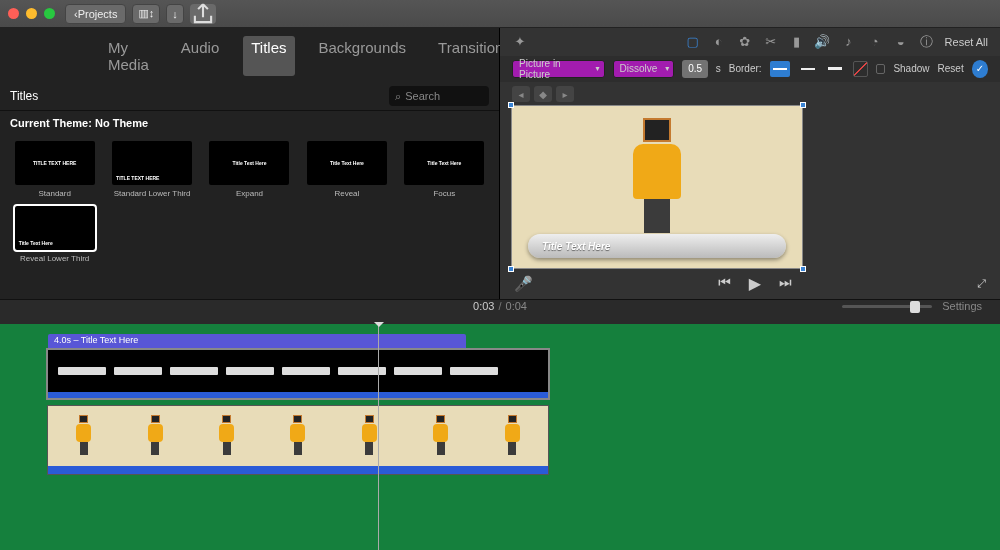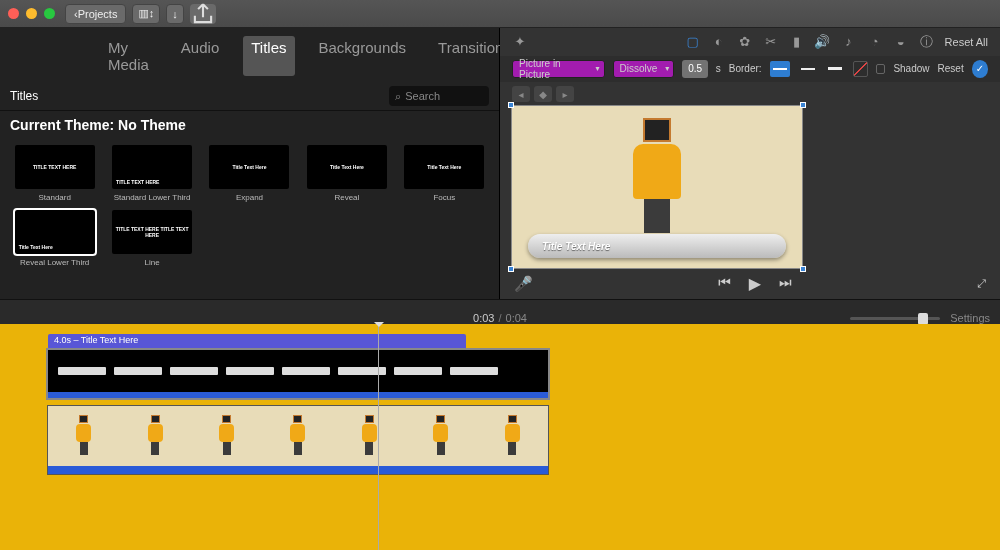--- a/index.html
+++ b/index.html
@@ -14,21 +14,21 @@
 .share-btn{width:26px;height:20px;background:#6a6a6a;border-radius:4px;display:flex;align-items:center;justify-content:center}
 
 .main-row{display:flex;height:272px;border-bottom:1px solid #111}
 .left-pane{width:500px;background:#222;display:flex;flex-direction:column;border-right:1px solid #000}
 .tabs{display:flex;gap:16px;padding:8px 24px 6px 100px;font-size:15px}
 .tab{color:#999;cursor:pointer;padding:3px 8px;border-radius:3px}
 .tab.active{background:#555;color:#fff}
 .section-header{display:flex;align-items:center;padding:4px 10px;border-bottom:1px solid #111}
 .section-title{color:#fff;font-size:12px;font-weight:500}
 .search-box{margin-left:auto;background:#111;border-radius:4px;height:20px;width:100px;display:flex;align-items:center;padding:0 6px;color:#888}
-.theme-label{padding:6px 10px;font-size:14px;font-weight:600;color:#fff}
+.theme-label{padding:6px 10px;font-size:11px;font-weight:600;color:#fff}
 .title-grid{display:grid;grid-template-columns:repeat(5,1fr);gap:8px;padding:6px 10px;overflow:hidden}
 .title-cell{display:flex;flex-direction:column;align-items:center;gap:4px}
 .title-thumb{width:80px;height:44px;background:#000;border-radius:2px;display:flex;align-items:center;justify-content:center;color:#fff;font-size:5px;font-weight:bold;text-align:center;padding:2px}
 .title-thumb.selected{outline:2px solid #fff}
 .title-thumb.bl{align-items:flex-end;justify-content:flex-start;padding:4px}
 .title-thumb.bc{align-items:flex-end;justify-content:center;padding:4px}
 .title-name{font-size:8px;color:#bbb;text-align:center}
 
 .right-pane{flex:1;background:#333;display:flex;flex-direction:column}
 .tool-row{height:30px;display:flex;align-items:center;gap:10px;padding:0 12px;color:#999}
@@ -55,26 +55,26 @@
 .man-head{width:28px;height:24px;background:#222;margin:0 auto;border:2px solid #c47a2f}
 .man-body{width:48px;height:55px;background:#f0a917;border-radius:10px 10px 4px 4px;margin:2px auto 0}
 .man-legs{width:26px;height:34px;background:#3b3b3b;margin:0 auto}
 .title-banner{position:absolute;bottom:10px;left:16px;right:16px;height:24px;background:linear-gradient(#eee,#bbb);border-radius:12px;box-shadow:0 2px 4px rgba(0,0,0,0.4);display:flex;align-items:center;padding:0 14px}
 .title-banner-text{color:#fff;text-shadow:0 1px 1px rgba(0,0,0,0.5);font-size:10px;font-weight:600;font-style:italic}
 
 .controls-row{display:flex;align-items:center;padding:6px 14px;gap:12px;color:#ccc}
 .controls-center{flex:1;display:flex;justify-content:center;gap:18px;font-size:14px}
 .mic{font-size:15px}
 
-.time-row{height:24px;background:#2a2a2a;display:flex;align-items:flex-end;justify-content:center;font-size:11px;color:#ccc;position:relative}
-.tr-right{position:absolute;right:10px;display:flex;align-items:center;gap:10px}
+.time-row{height:24px;background:#2a2a2a;display:flex;align-items:flex-start;justify-content:center;font-size:11px;color:#ccc;position:relative}
+.tr-right{position:absolute;right:18px;display:flex;align-items:center;gap:10px}
 .zoom-slider{width:90px;height:3px;background:#555;border-radius:2px;position:relative}
 .zoom-thumb{position:absolute;right:12px;top:-4px;width:10px;height:12px;background:#ddd;border-radius:2px}
 
-.timeline{flex:1;background:#eab308;padding:10px 20px 26px 48px;position:relative}
+.timeline{flex:1;background:#15803d;padding:10px 20px 26px 48px;position:relative}
 .playhead{position:absolute;left:378px;top:0;bottom:0;width:1px;background:#aaa}
 .playhead::before{content:"";position:absolute;top:-2px;left:-4px;border:5px solid transparent;border-top-color:#ddd}
 .tl-title-clip{height:16px;width:418px;background:#5856d6;color:#fff;font-size:9px;padding:1px 6px;border-radius:2px 2px 0 0}
 .tl-title-body{height:48px;width:500px;background:#000;outline:2px solid #888;display:flex;align-items:center;gap:8px;padding:0 10px;border-bottom:6px solid #2a5bd7;margin-bottom:8px}
 .film-seg{width:48px;height:8px;background:#ddd;border-radius:1px}
 .tl-video{height:68px;width:500px;background:#e8dcb8;display:flex;outline:1px solid #555;border-bottom:8px solid #2a5bd7}
 .frame{flex:1;display:flex;align-items:center;justify-content:center}
 .mini-man{width:18px;height:42px;position:relative}
 .mini-head{width:9px;height:8px;background:#222;margin:0 auto;border:1px solid #c47a2f}
 .mini-body{width:15px;height:18px;background:#f0a917;border-radius:4px;margin:1px auto 0}
@@ -139,25 +139,20 @@
           <div class="title-name">Reveal</div>
         </div>
         <div class="title-cell">
           <div class="title-thumb">Title Text Here</div>
           <div class="title-name">Focus</div>
         </div>
         <div class="title-cell">
           <div class="title-thumb selected bl">Title Text Here</div>
           <div class="title-name">Reveal Lower Third</div>
         </div>
-        <div class="title-cell">
-          <div class="title-thumb">TITLE TEXT HERE
-TITLE TEXT HERE</div>
-          <div class="title-name">Line</div>
-        </div>
       </div>
   </div>
 
   <div class="right-pane">
     <div class="tool-row">
       <span class="tool-icon">✦</span>
       <div class="tool-spacer"></div>
       <span class="tool-icon" style="color:#3a84d4">▢</span>
       <span class="tool-icon">◐</span>
       <span class="tool-icon">✿</span>

